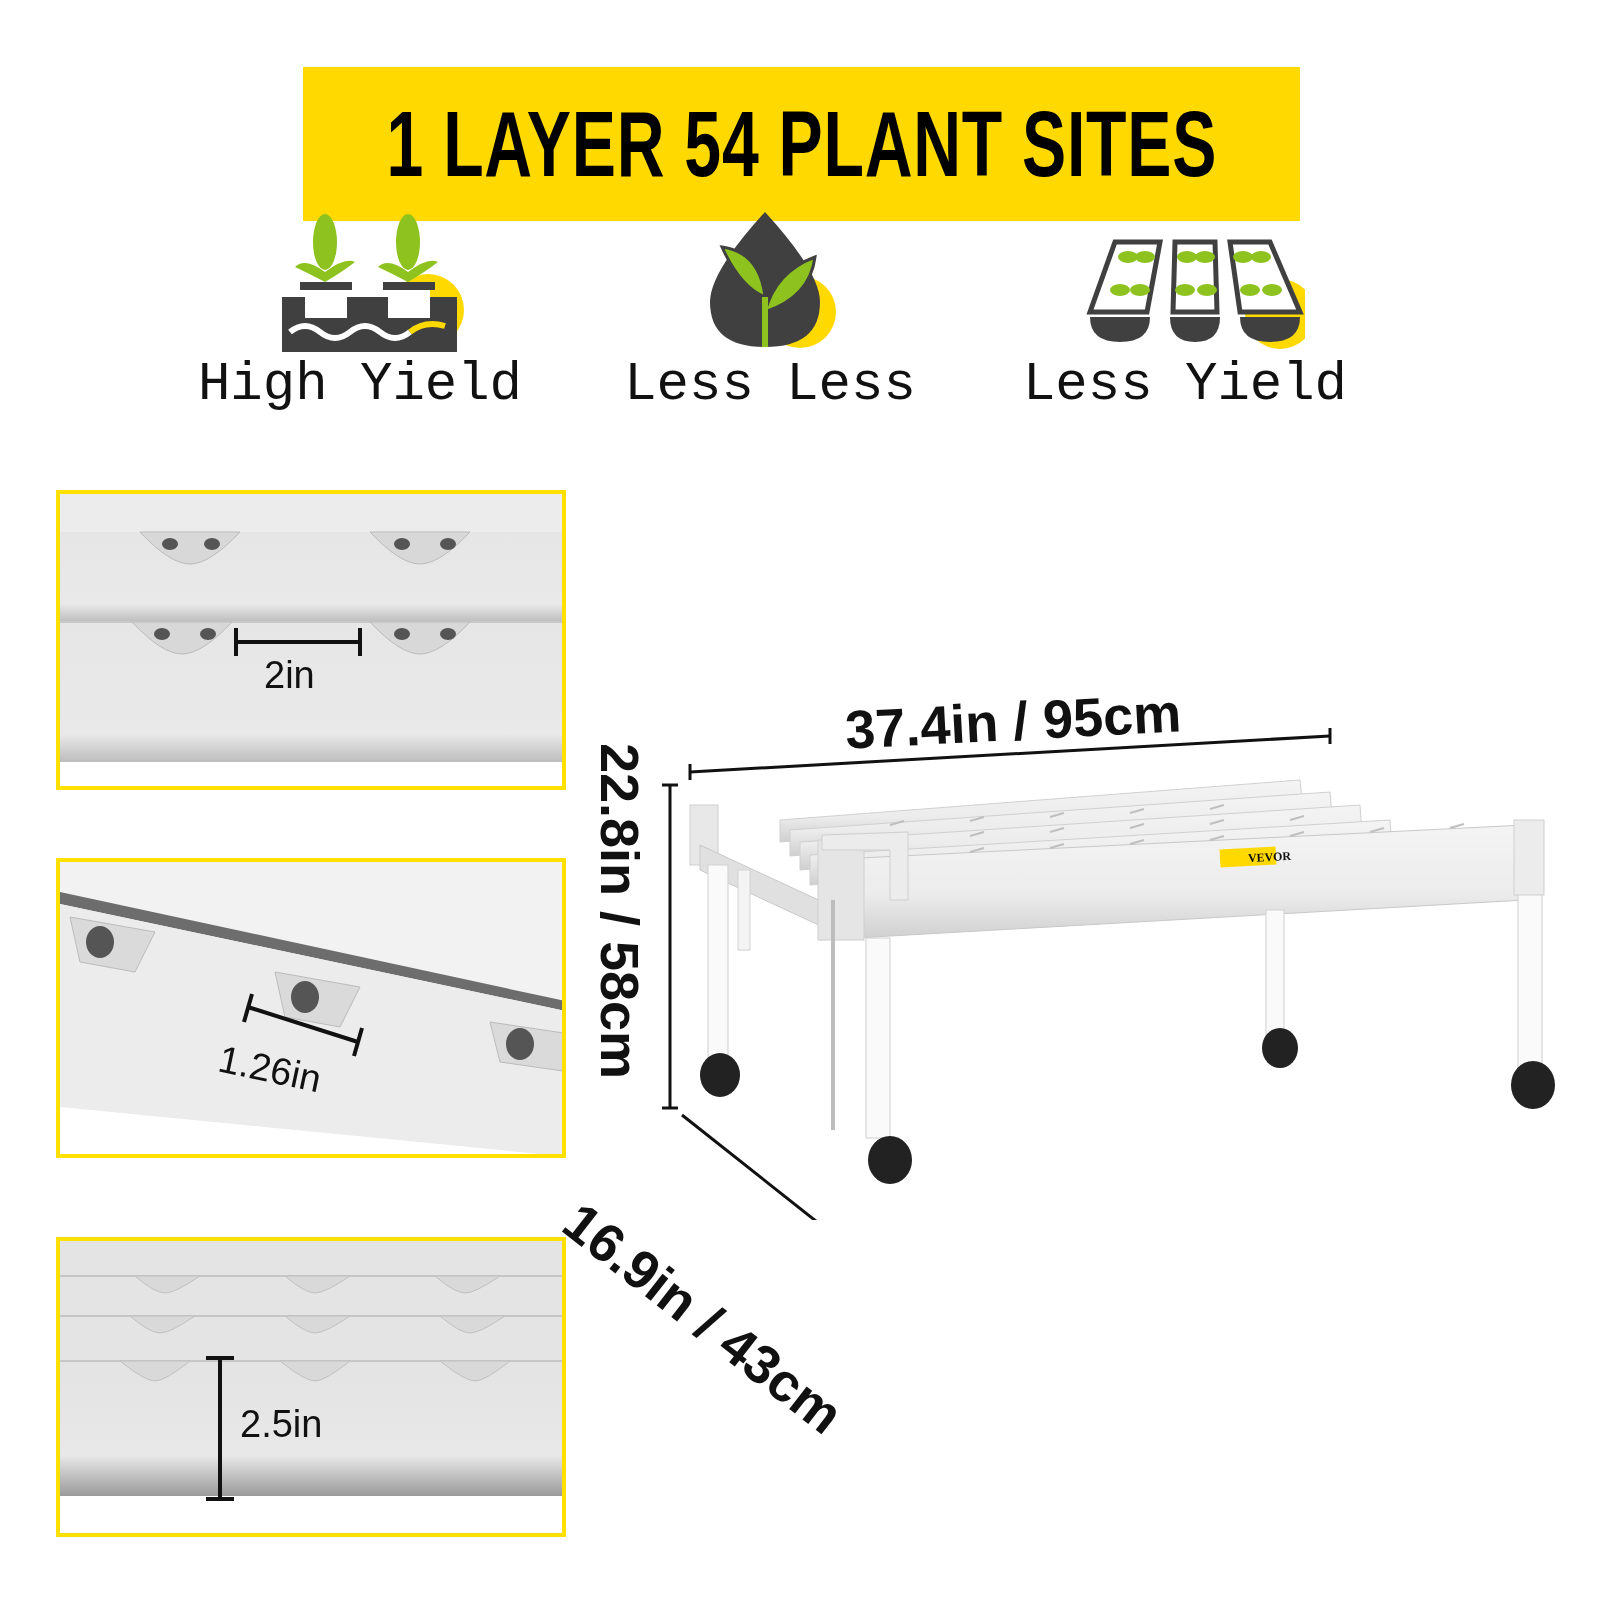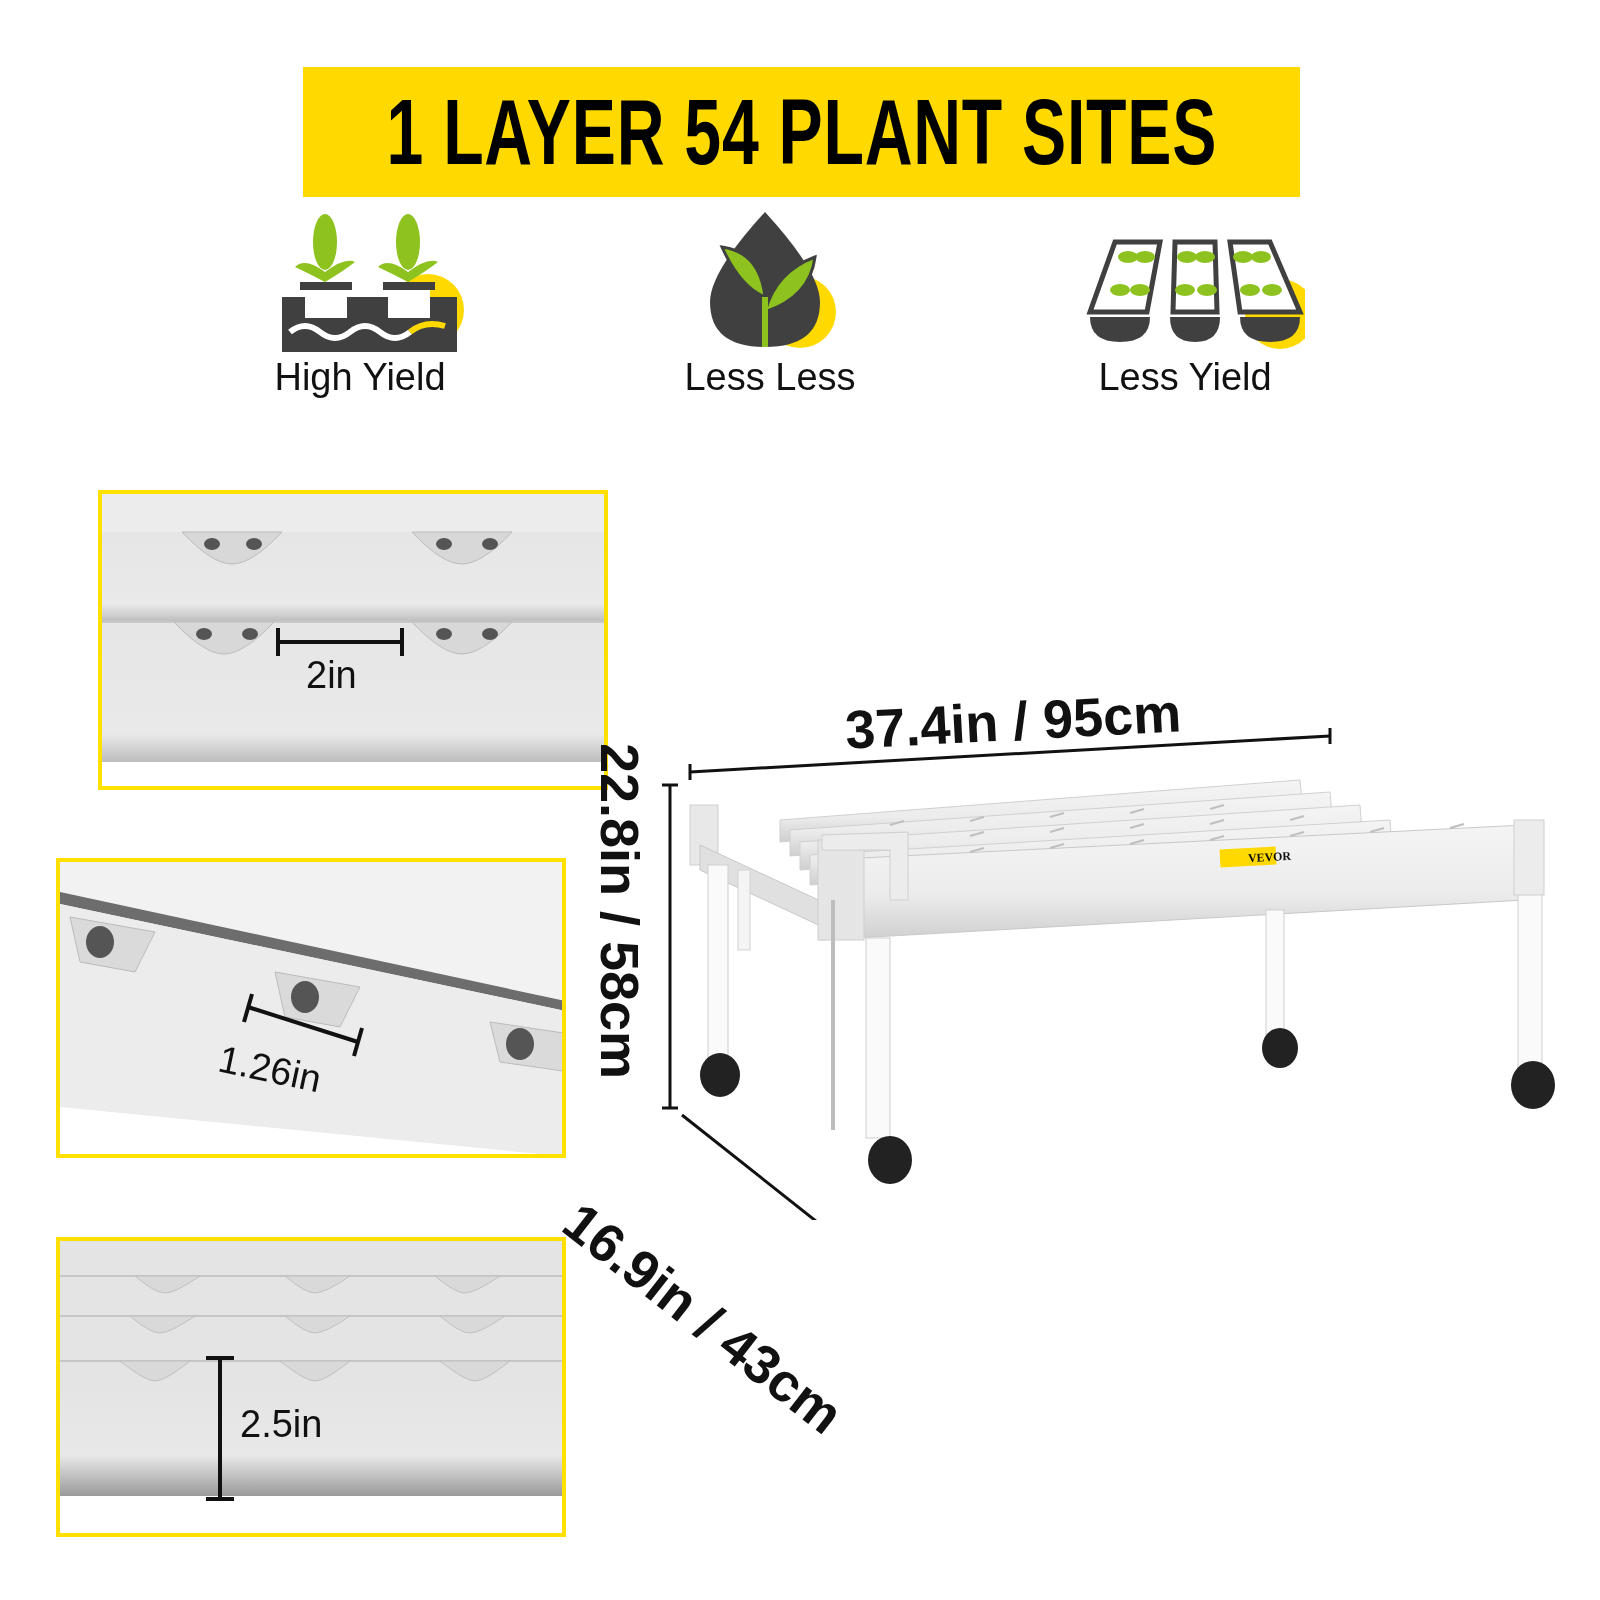--- a/index.html
+++ b/index.html
@@ -1,21 +1,21 @@
 <!DOCTYPE html>
 <html><head>
 <meta charset="utf-8">
 <style>
   html, body { margin:0; padding:0; background:#ffffff; }
   body { width:1600px; height:1600px; position:relative; overflow:hidden; font-family:"Liberation Sans", sans-serif; color:#111; }
-  .banner { position:absolute; left:303px; top:67px; width:997px; height:130px; background:#FFD900; display:flex; align-items:center; justify-content:center; }
+  .banner { position:absolute; left:303px; top:67px; width:997px; height:154px; background:#FFD900; display:flex; align-items:center; justify-content:center; }
   .banner-text { font-family:"Liberation Sans", sans-serif; font-weight:700; font-size:92px; letter-spacing:1px; color:#000; transform:scaleX(0.72); white-space:nowrap; line-height:1; }
   .feature { position:absolute; top:212px; width:360px; display:flex; flex-direction:column; align-items:center; }
   .feature svg { display:block; }
-  .feature-label { font-size:38px; margin-top:6px; line-height:1; color:#111; white-space:nowrap; }
+  .feature-label { font-size:54px; margin-top:6px; line-height:1; color:#111; white-space:nowrap;font-family:Liberation Mono, monospace; }
   .detail { position:absolute; left:56px; width:510px; height:300px; border:4px solid #FFE000; box-sizing:border-box; background:#fff; overflow:hidden; }
   .dim-label { position:absolute; font-size:38px; color:#111; white-space:nowrap; }
   .product-label { position:absolute; font-weight:700; font-size:54px; color:#111; white-space:nowrap; }
 </style>
 </head>
 <body>
 
 <div class="banner">
   <span class="banner-text">1 LAYER 54 PLANT SITES</span>
 </div>
@@ -80,21 +80,21 @@
         <ellipse cx="142" cy="78" rx="10" ry="6"></ellipse>
       <ellipse cx="178" cy="45" rx="10" ry="6"></ellipse>
         <ellipse cx="196" cy="45" rx="10" ry="6"></ellipse>
       <ellipse cx="185" cy="78" rx="10" ry="6"></ellipse>
         <ellipse cx="207" cy="78" rx="10" ry="6"></ellipse>
     </g>
   </svg>
   <span class="feature-label">Less Yield</span>
 </div>
 
-<div class="detail" style="top:490px;margin-left:42px;">
+<div class="detail" style="top:490px;">
   <svg width="510" height="300" viewBox="0 0 510 300" style="position:absolute;left:0;top:0;">
     <defs>
       <linearGradient id="pipeA" x1="0" y1="0" x2="0" y2="1">
         <stop offset="0" stop-color="#e6e6e6"></stop>
           <stop offset="0.8" stop-color="#e9e9e9"></stop>
           <stop offset="1" stop-color="#bdbdbd"></stop>
       </linearGradient>
     </defs>
     <rect x="0" y="0" width="510" height="38" fill="#ececec"></rect>
     <rect x="0" y="38" width="510" height="90" fill="url(#pipeA)"></rect>

